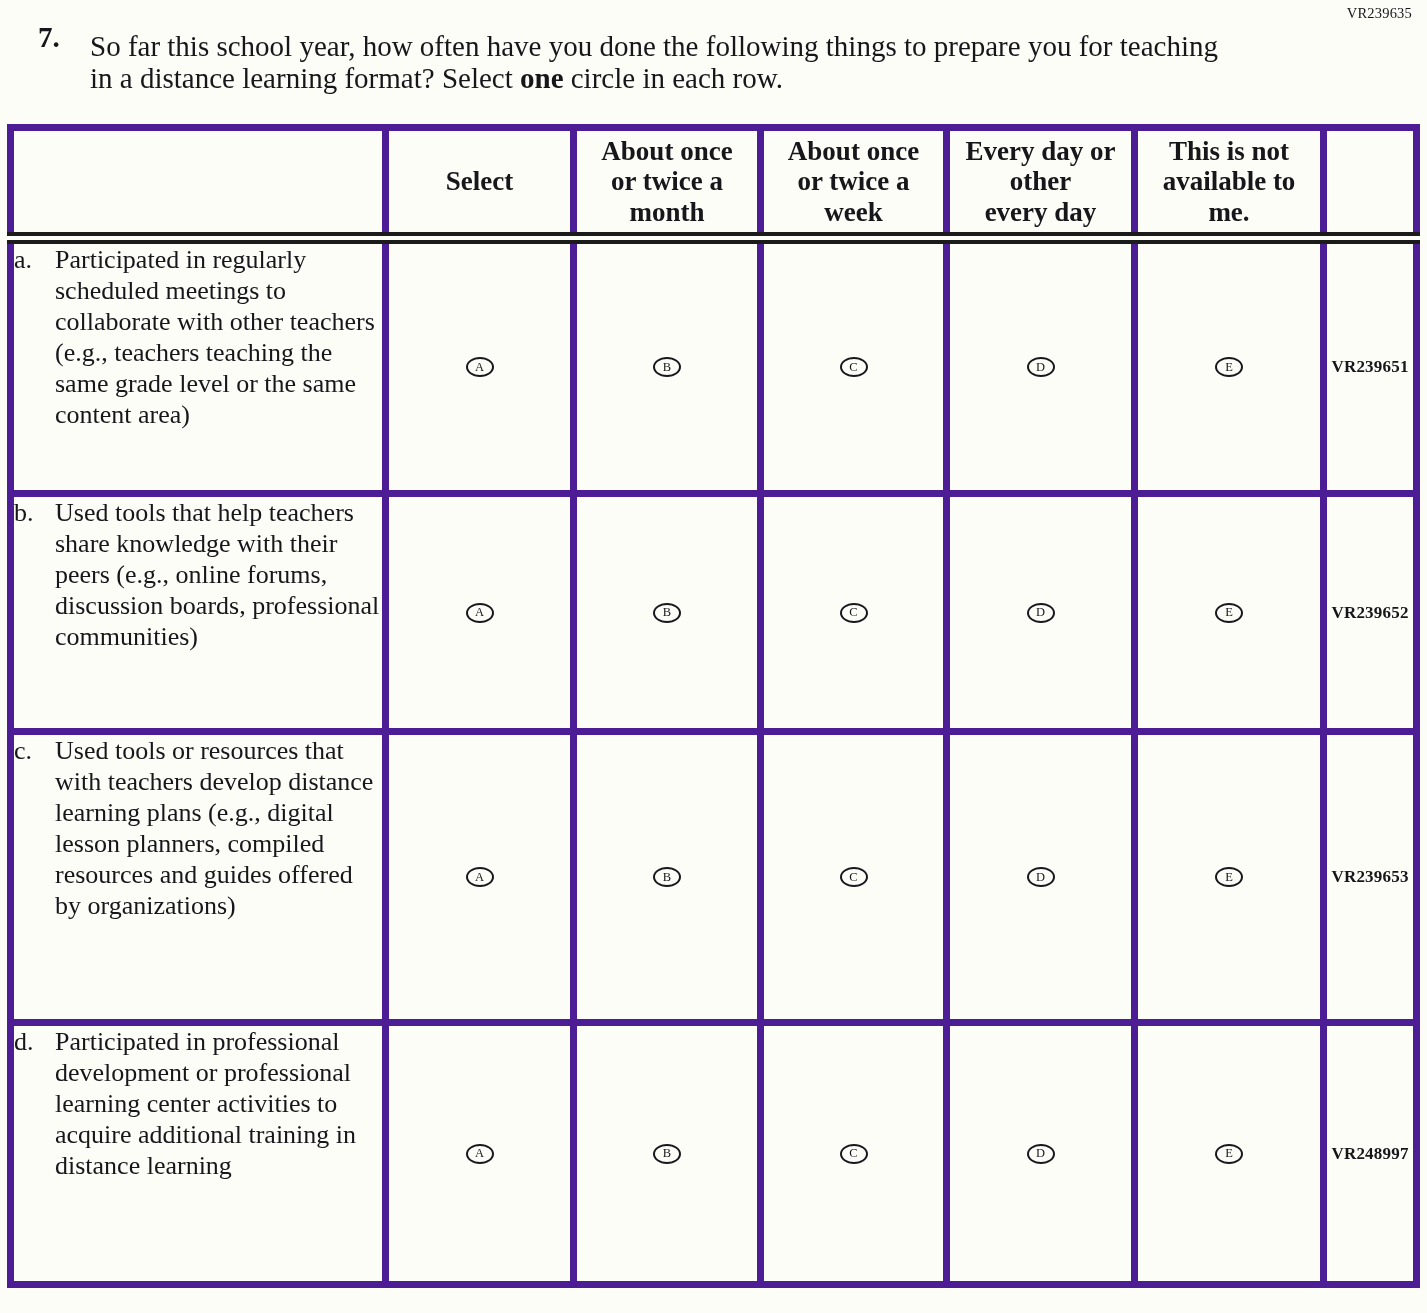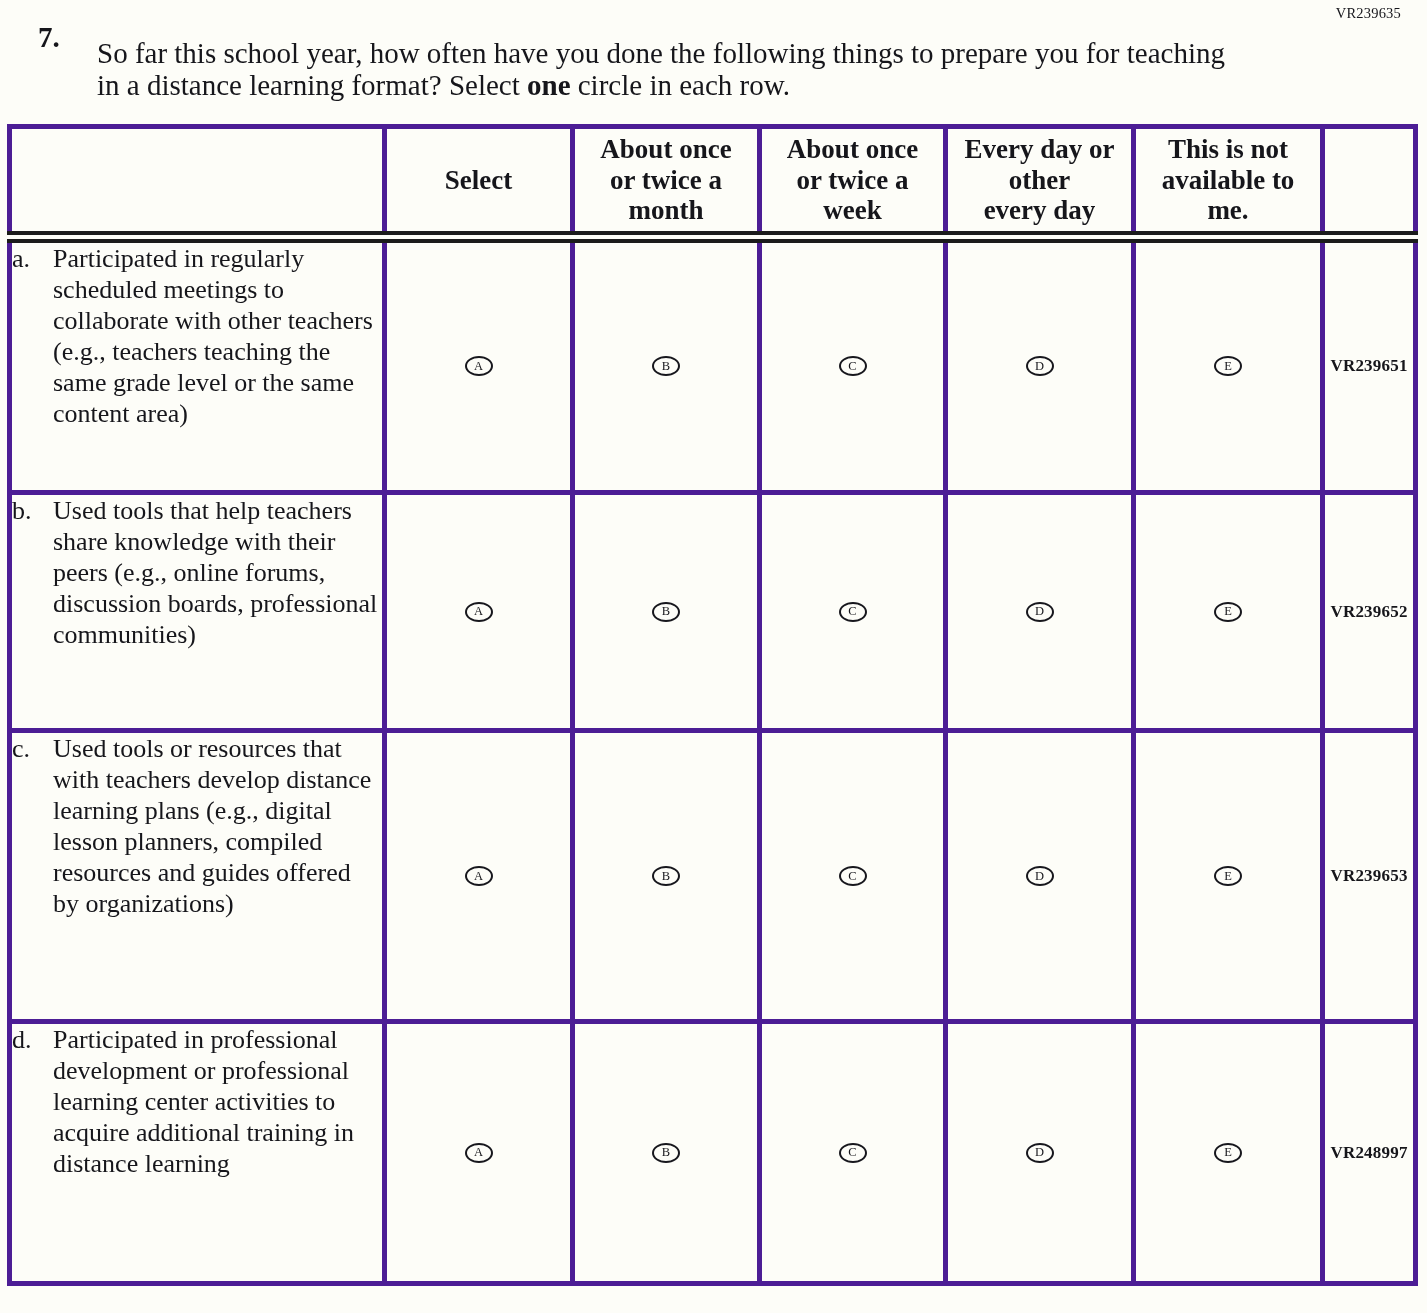--- a/index.html
+++ b/index.html
@@ -14,21 +14,21 @@
     width: 1427px;
     height: 1313px;
     background: #fdfdf8;
     overflow: hidden;
   }
 
   
   .form-code-top {
     position: absolute;
     top: 5px;
-    right: 26px;
+    right: 15px;
     font-size: 14.5px;
     letter-spacing: 0.2px;
   }
 
   
   .question {
     position: absolute;
     top: 21px;
     left: 38px;
     display: flex;
@@ -52,21 +52,21 @@
   table.grid {
     position: absolute;
     top: 124px;
     left: 7px;
     width: 1406px;
     border-collapse: collapse;
     table-layout: fixed;
     border: 5px solid #1b1b1b;
   }
   table.grid th, table.grid td {
-    border: 5px solid #4c1d95;
+    border: 7px solid #4c1d95;
     padding: 0;
   }
   tr.header-row th {
     height: 110px;
     font-size: 27px;
     font-weight: bold;
     line-height: 1.13;
     text-align: center;
     vertical-align: middle;
     white-space: pre-line;
@@ -121,21 +121,21 @@
 </style>
 </head>
 <body>
 
 <div class="page">
 
   <div class="form-code-top">VR239635</div>
 
   <div class="question">
     <span class="q-num">7.</span>
-    <p class="q-text" style="margin:16px;"><span>So far this school year, how often have you done the following things to prepare you for teaching in a distance learning format? Select </span><span class="bold-word">one</span><span> circle in each row.</span></p>
+    <p class="q-text" style="margin:9px;"><span>So far this school year, how often have you done the following things to prepare you for teaching in a distance learning format? Select </span><span class="bold-word">one</span><span> circle in each row.</span></p>
   </div>
 
   <table class="grid">
     <colgroup>
       <col style="width:375px">
       <col style="width:188px">
       <col style="width:187px">
       <col style="width:186px">
       <col style="width:188px">
       <col style="width:189px">

